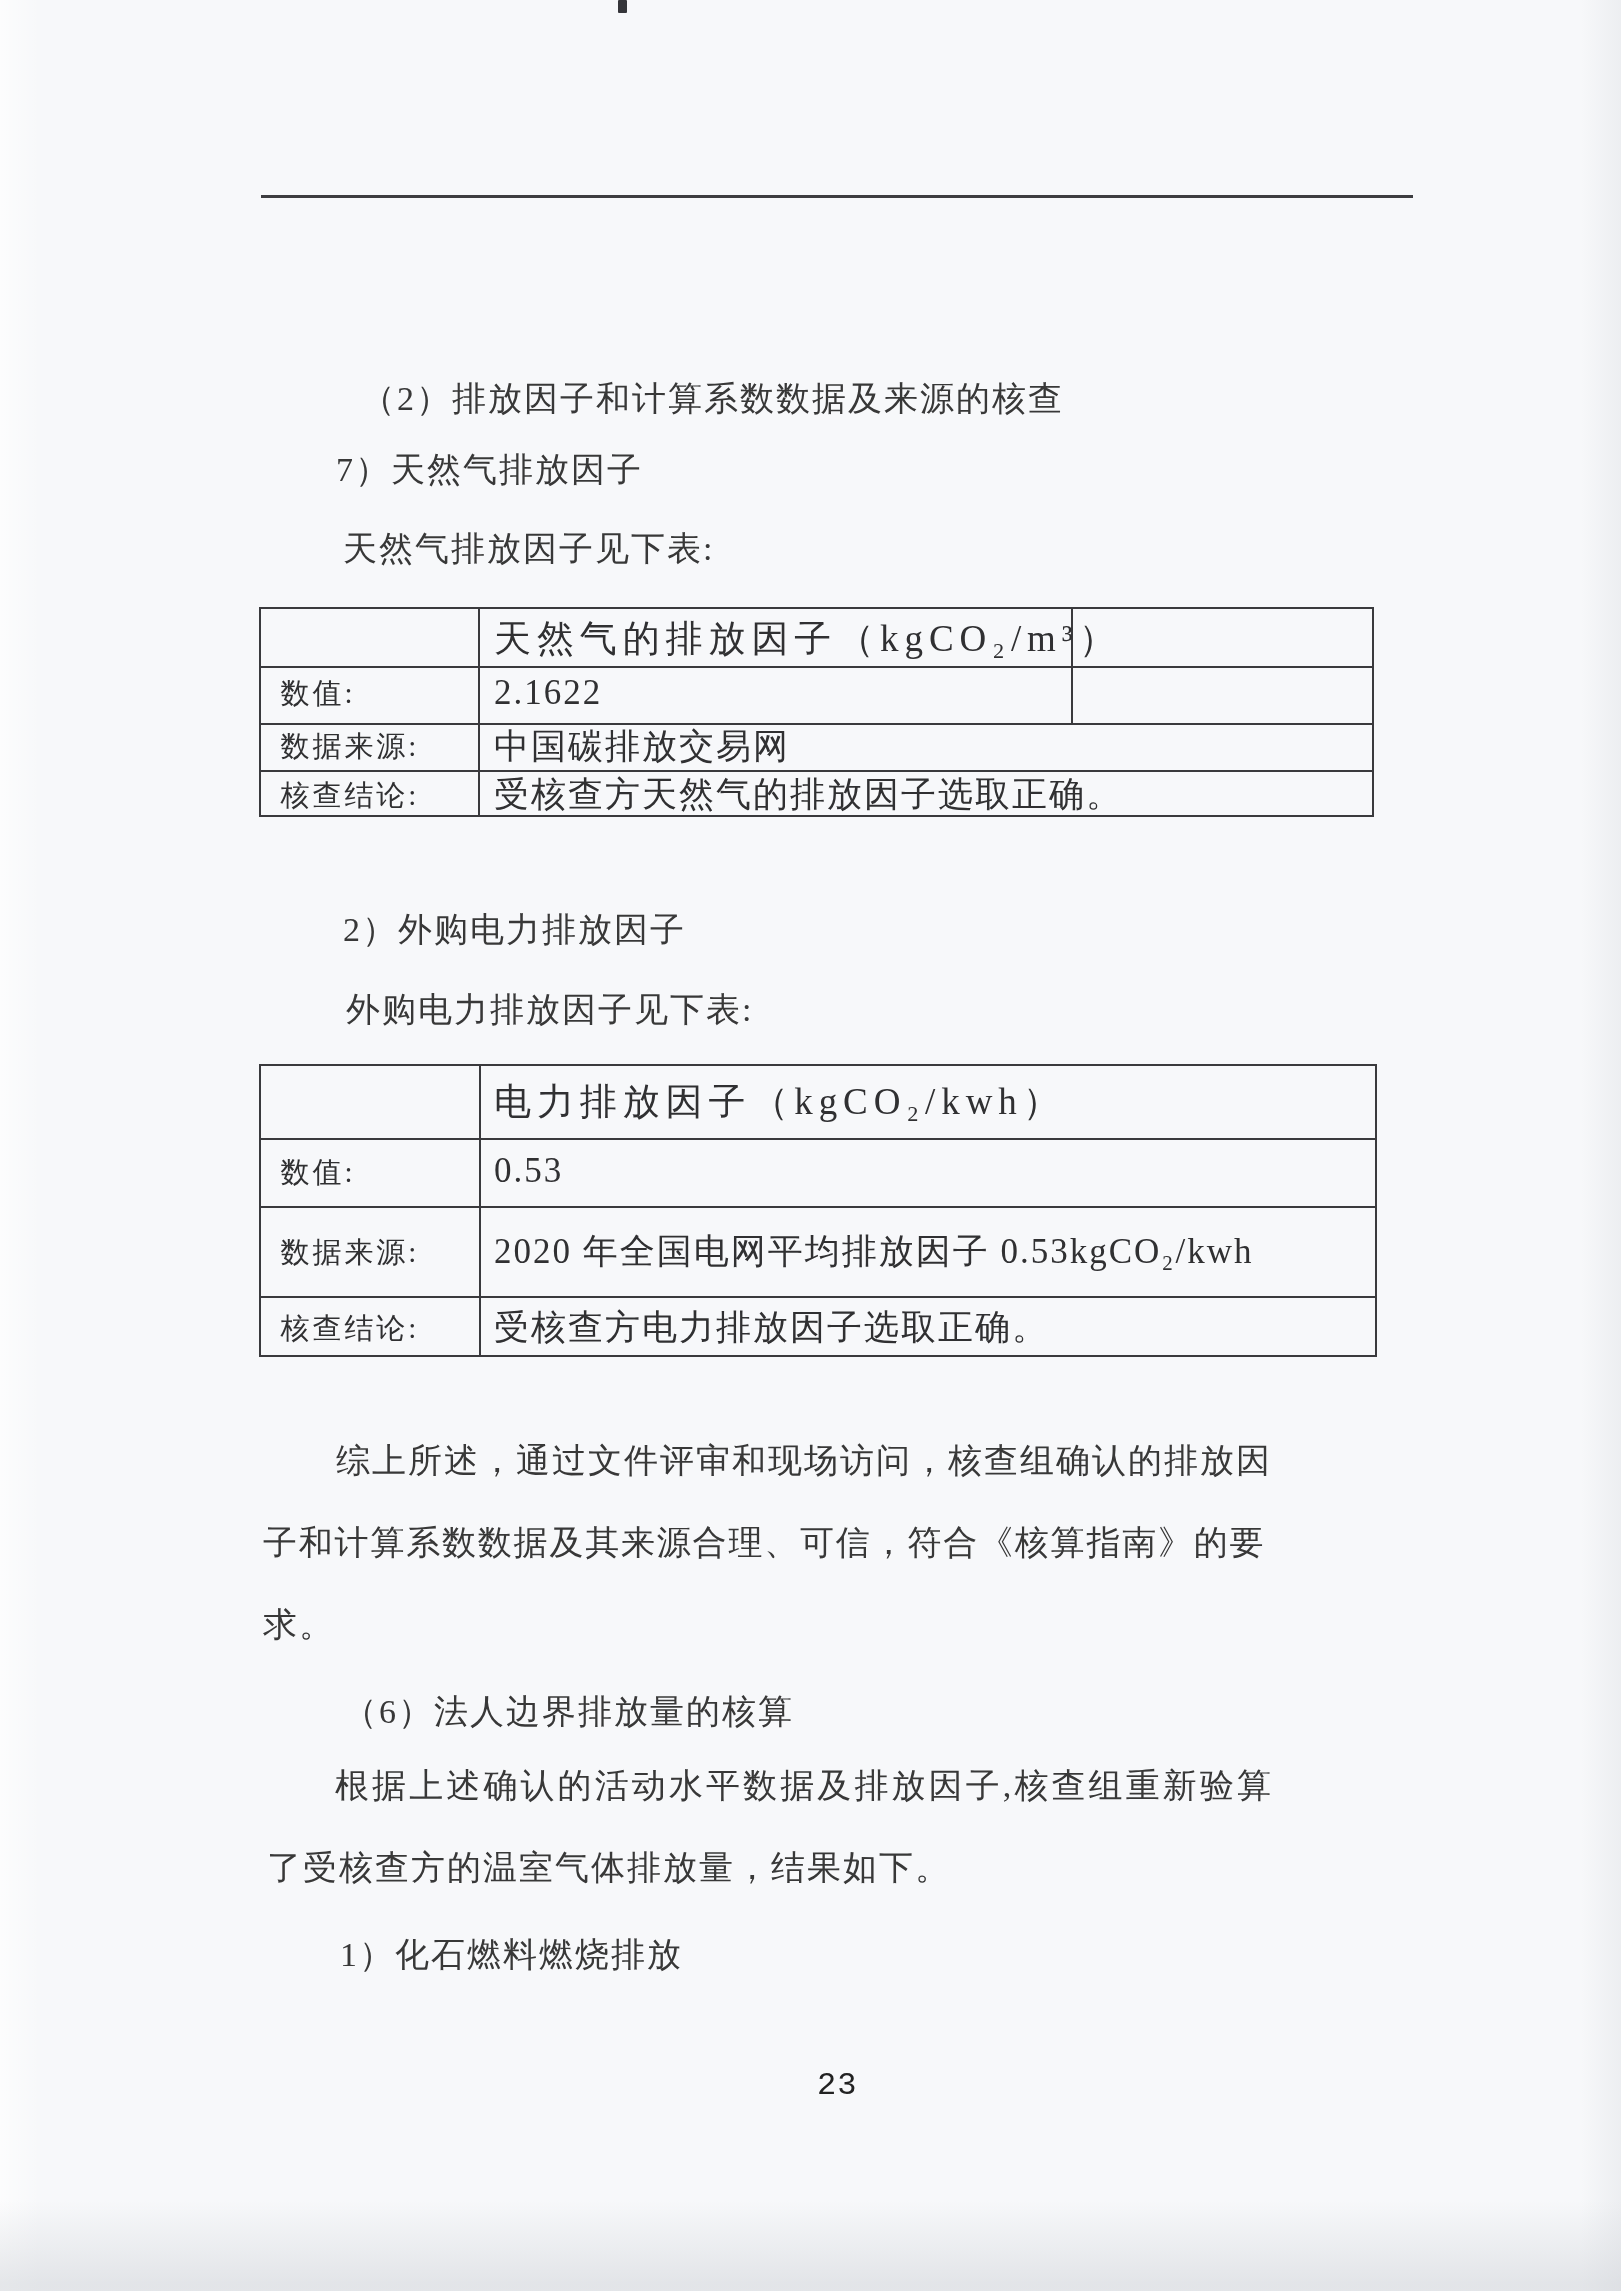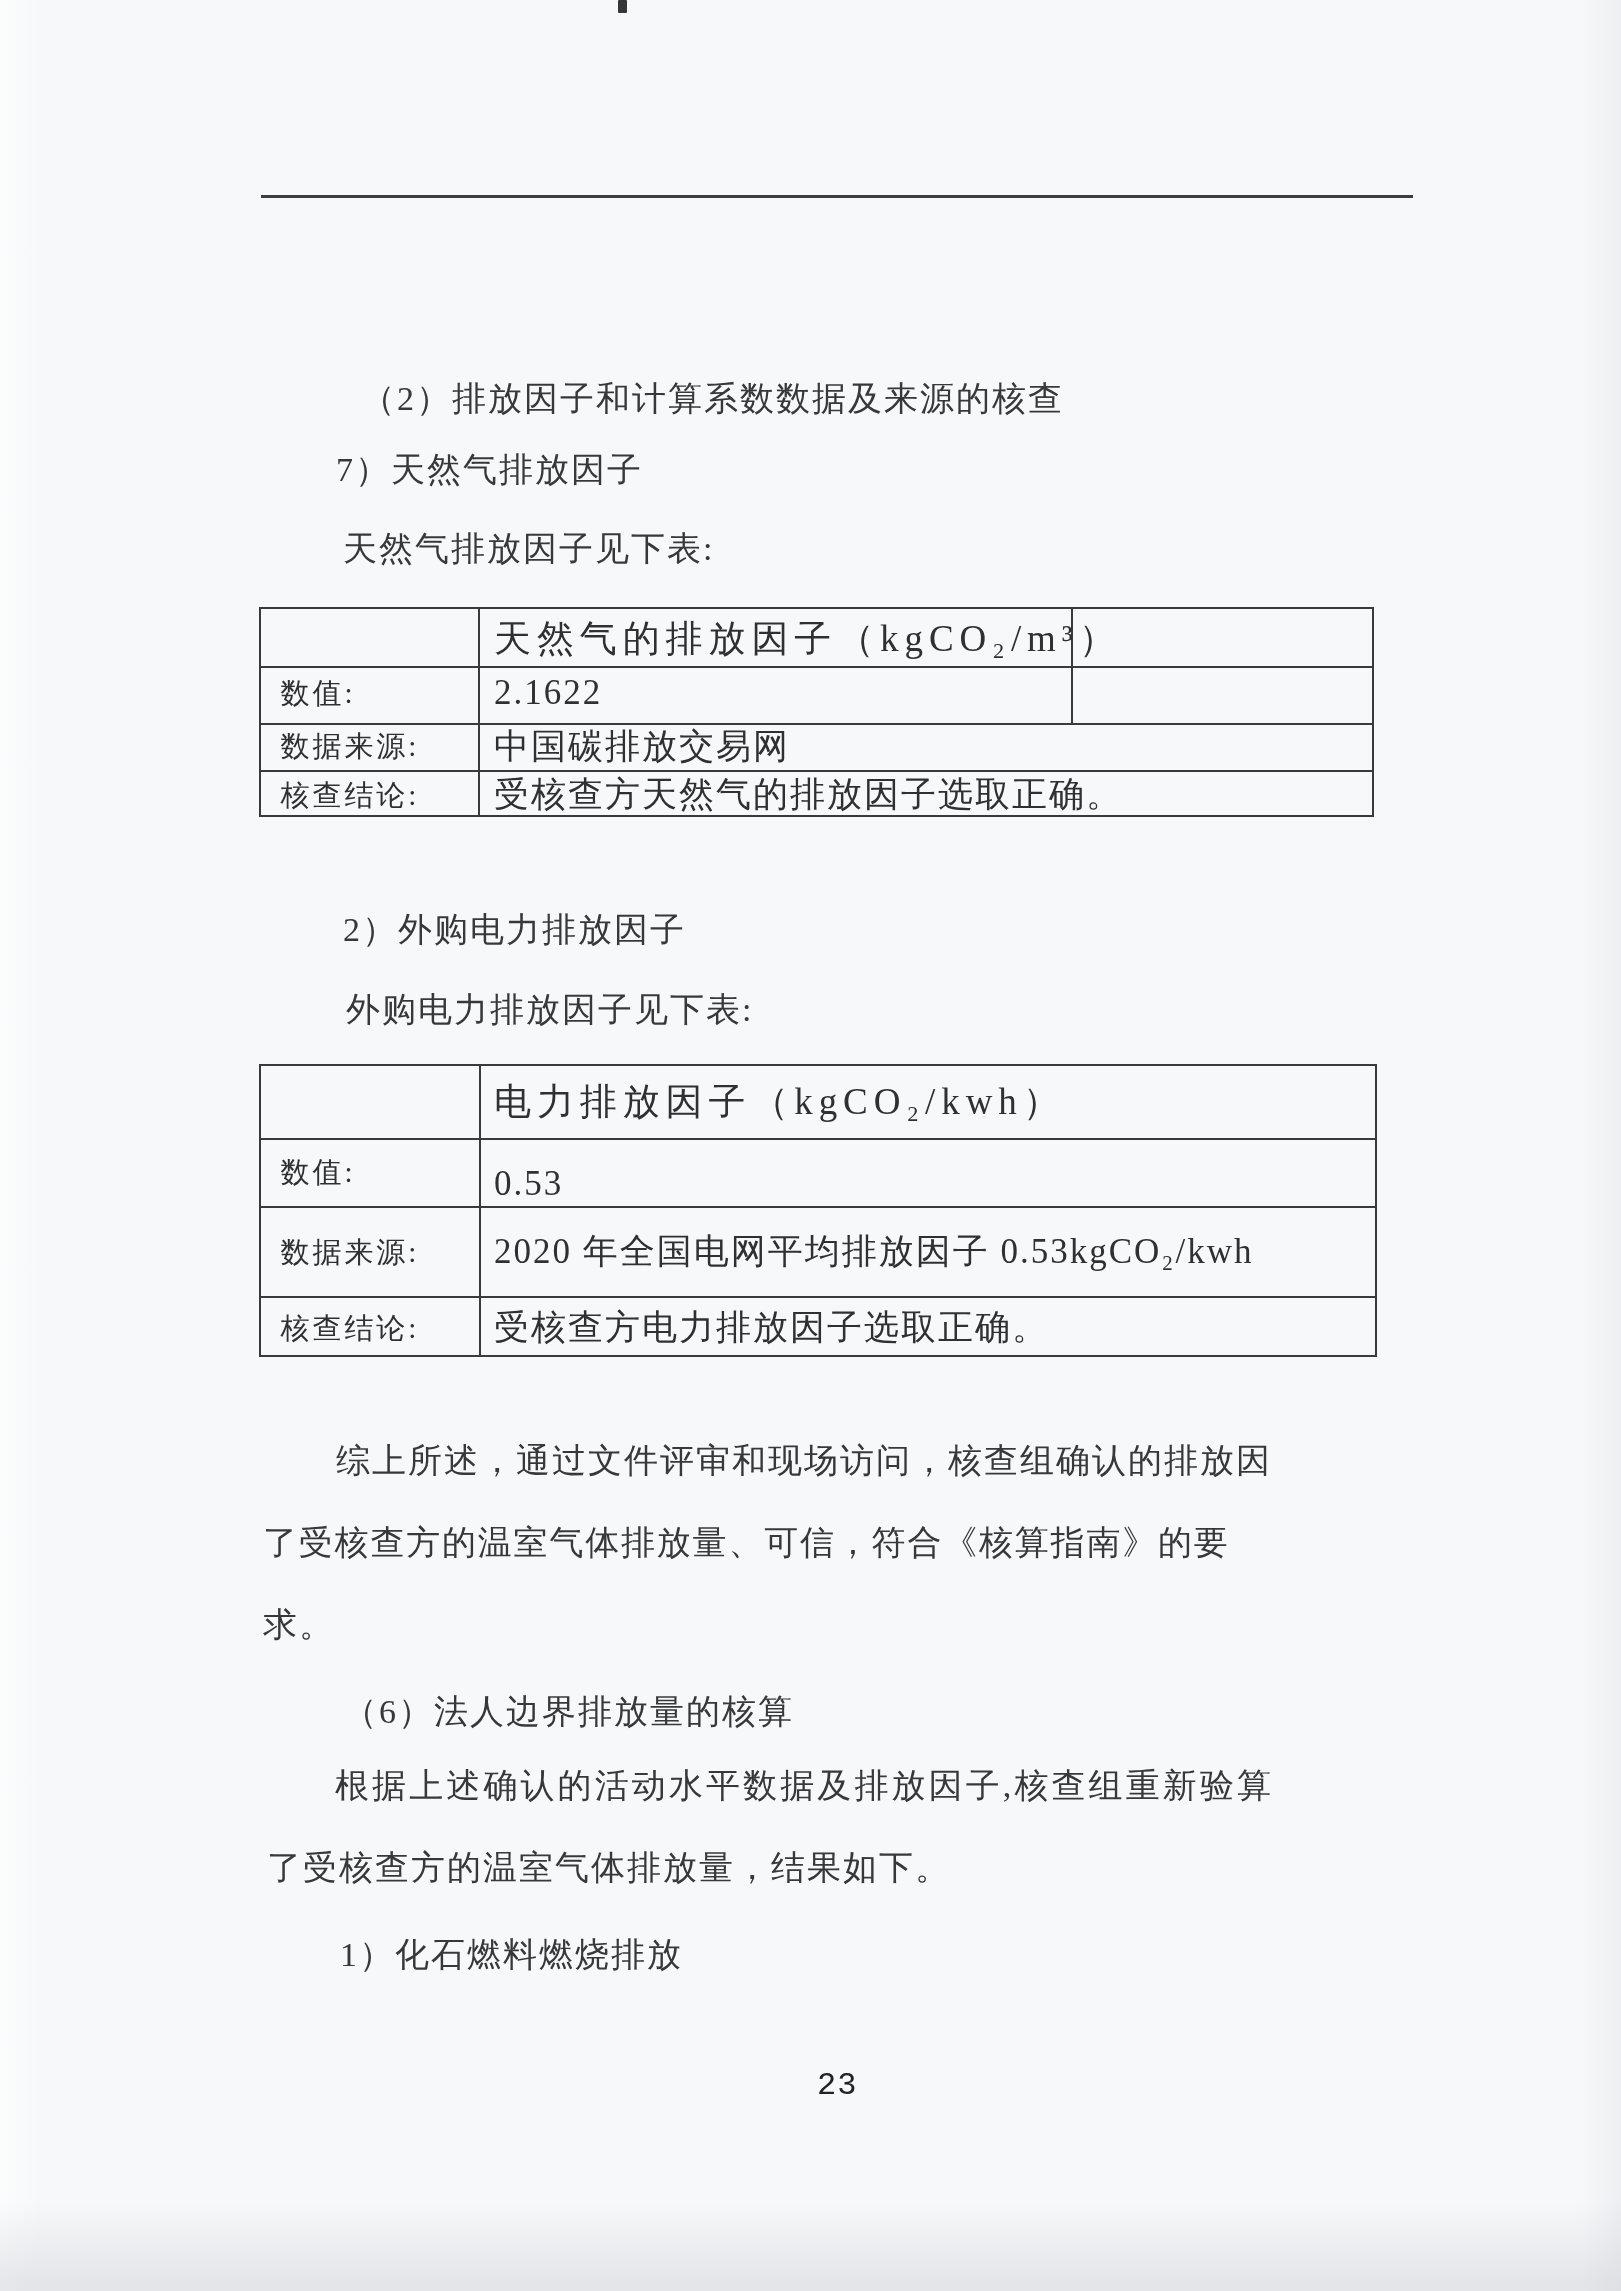--- a/index.html
+++ b/index.html
@@ -83,31 +83,31 @@
 
   <div class="tbl tbl2">
     <div class="hline" style="top:72px"></div>
     <div class="hline" style="top:140px"></div>
     <div class="hline" style="top:230px"></div>
     <div class="vline" style="left:218px;height:100%"></div>
 
     <div class="cell thead" style="left:233px;top:16.7px">电力排放因子（kgCO₂/kwh）</div>
 
     <div class="cell lbl" style="left:19.6px;top:92px">数值:</div>
-    <div class="cell val" style="left:233px;top:100px">0.53</div>
+    <div class="cell val" style="left:233px;top:87px">0.53</div>
 
     <div class="cell lbl" style="left:19.6px;top:172px">数据来源:</div>
     <div class="cell val" style="left:233px;top:168px">2020 年全国电网平均排放因子 0.53kgCO₂/kwh</div>
 
     <div class="cell lbl" style="left:19.6px;top:248px">核查结论:</div>
     <div class="cell val" style="left:233px;top:244px">受核查方电力排放因子选取正确。</div>
   </div>
 
   <div class="bl sum-l1">综上所述，通过文件评审和现场访问，核查组确认的排放因</div>
-  <div class="bl sum-l2">了受核查方的温室气体排放量、可信，符合《核算指南》的要</div>
+  <div class="bl sum-l2">子和计算系数数据及其来源合理、可信，符合《核算指南》的要</div>
   <div class="bl sum-l3">求。</div>
 
   <div class="h h-legal">（6）法人边界排放量的核算</div>
 
   <div class="bl rec-l1">根据上述确认的活动水平数据及排放因子,核查组重新验算</div>
   <div class="bl rec-l2">了受核查方的温室气体排放量，结果如下。</div>
 
   <div class="h h-fossil">1）化石燃料燃烧排放</div>
 
   <div class="pagenum">23</div>

